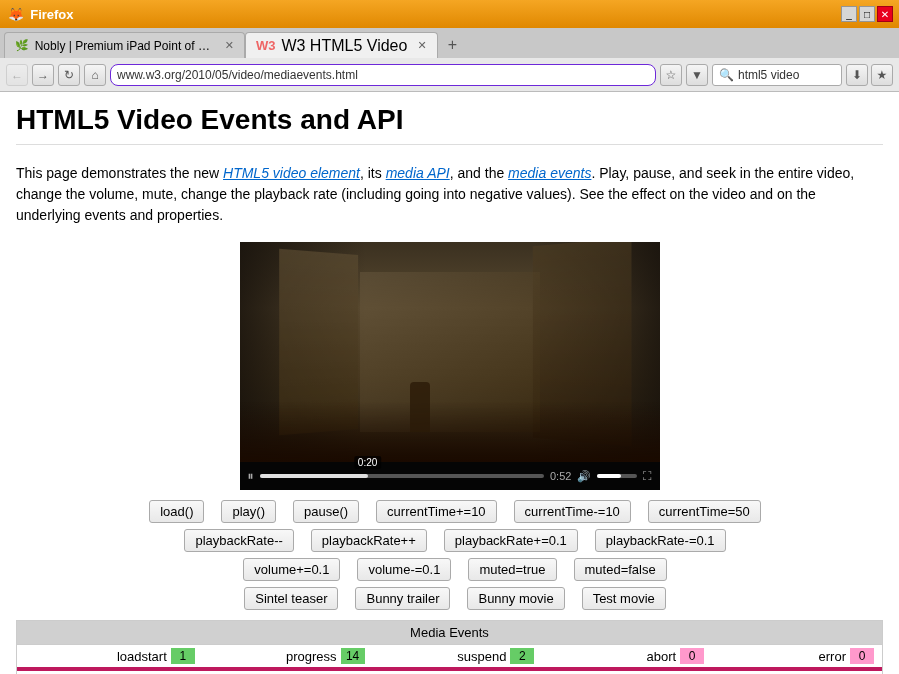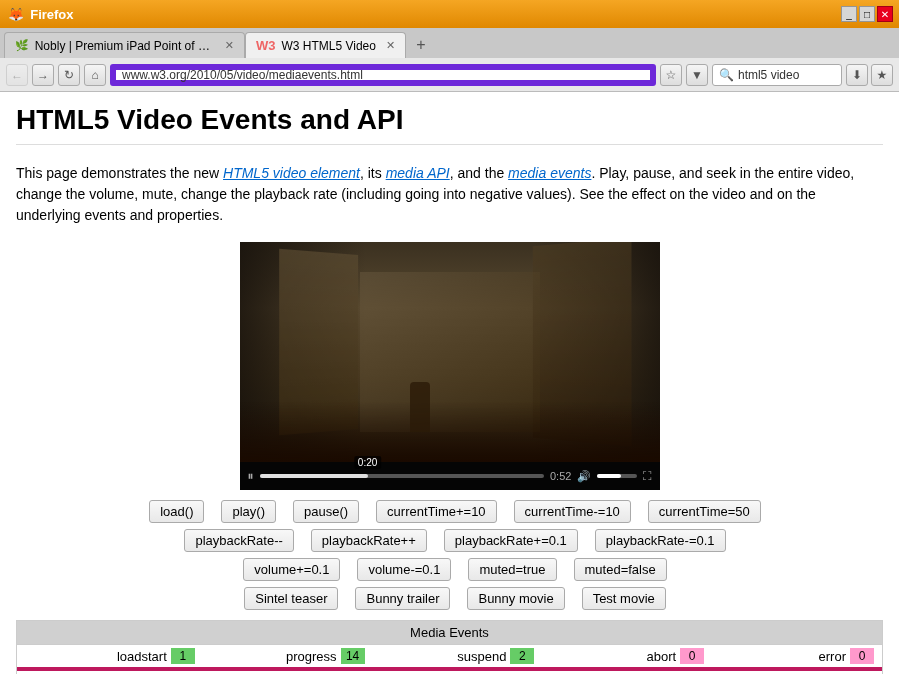--- a/index.html
+++ b/index.html
@@ -74,22 +74,22 @@
       background: linear-gradient(to bottom, #f5f5f5, #ddd);
       border: 1px solid #aaa;
       border-radius: 3px;
       display: flex; align-items: center; justify-content: center;
       cursor: pointer; font-size: 12px; color: #555;
     }
     .nav-btn:disabled, .nav-btn.disabled { opacity: 0.4; cursor: default; }
     .url-bar {
       flex: 1;
       height: 22px;
-      border: 6px solid #6d28d9;
-      border-radius: 3px;
+      border: 1px solid #6d28d9;
+      border-radius: 8px;
       padding: 0 6px;
       font-size: 12px;
       background: #fff;
       display: flex; align-items: center;
     }
     .url-bar span { color: #333; font-size: 12px; }
     .search-bar {
       width: 130px; height: 22px;
       border: 1px solid #aaa;
       border-radius: 3px;
@@ -282,21 +282,21 @@
   </div>
 
   <div class="tab-bar">
     <div class="tab inactive">
       <span style="font-size:11px; color:#4a8;">🌿</span>
       <span style="font-size:12px; max-width:180px; overflow:hidden; white-space:nowrap; text-overflow:ellipsis;">Nobly | Premium iPad Point of Sale</span>
       <span class="tab-close">✕</span>
     </div>
     <div class="tab active">
       <span style="font-size:13px; font-weight:bold; color:#e66;">W3</span>
-      <span style="font-size:12px;">W3 HTML5 Video</span>
+      <span style="font-size:16px;">W3 HTML5 Video</span>
       <span class="tab-close">✕</span>
     </div>
     <div class="tab-new">+</div>
   </div>
 
   <div class="nav-bar">
     <div class="nav-btn disabled">←</div>
     <div class="nav-btn">→</div>
     <div class="nav-btn">↻</div>
     <div class="nav-btn">⌂</div>

